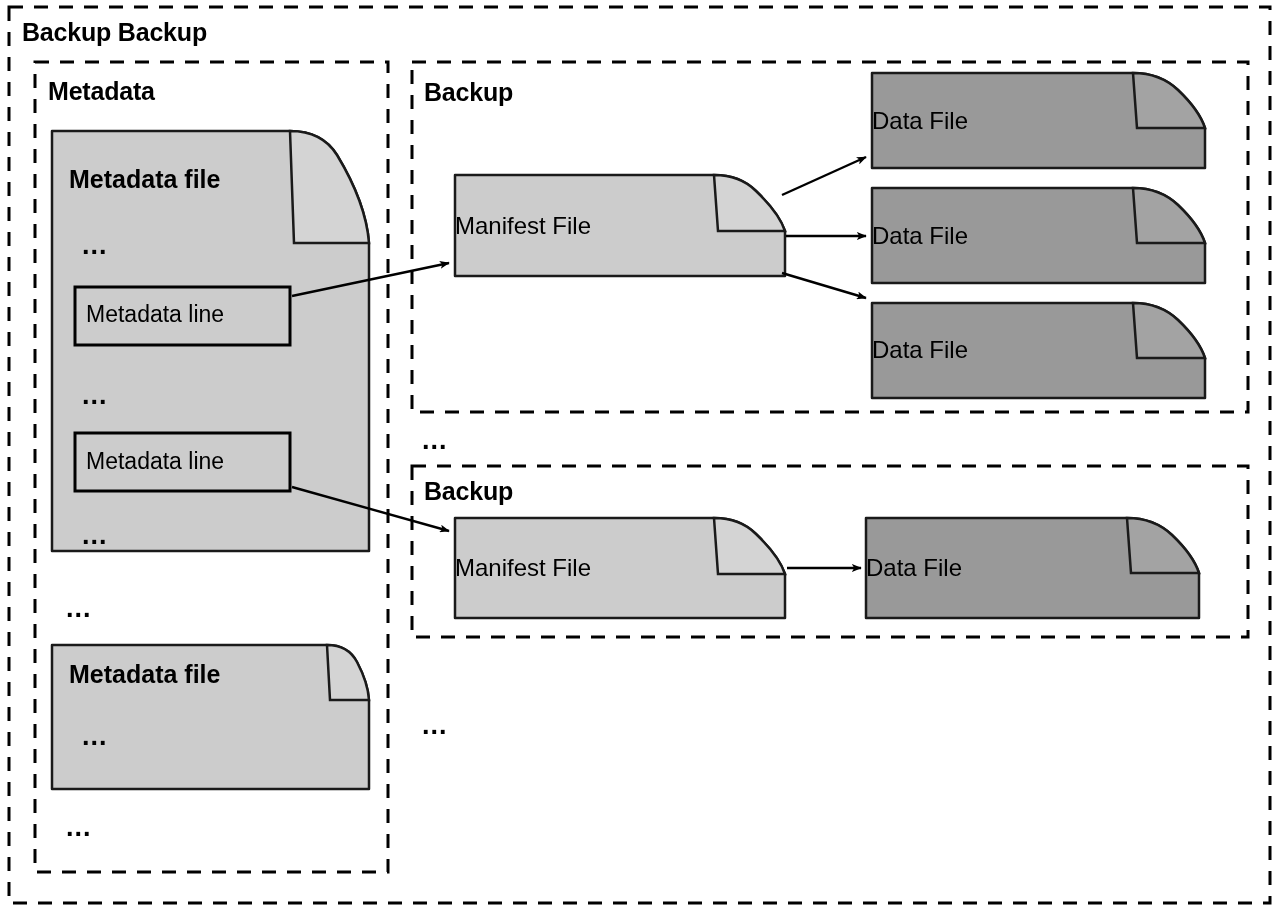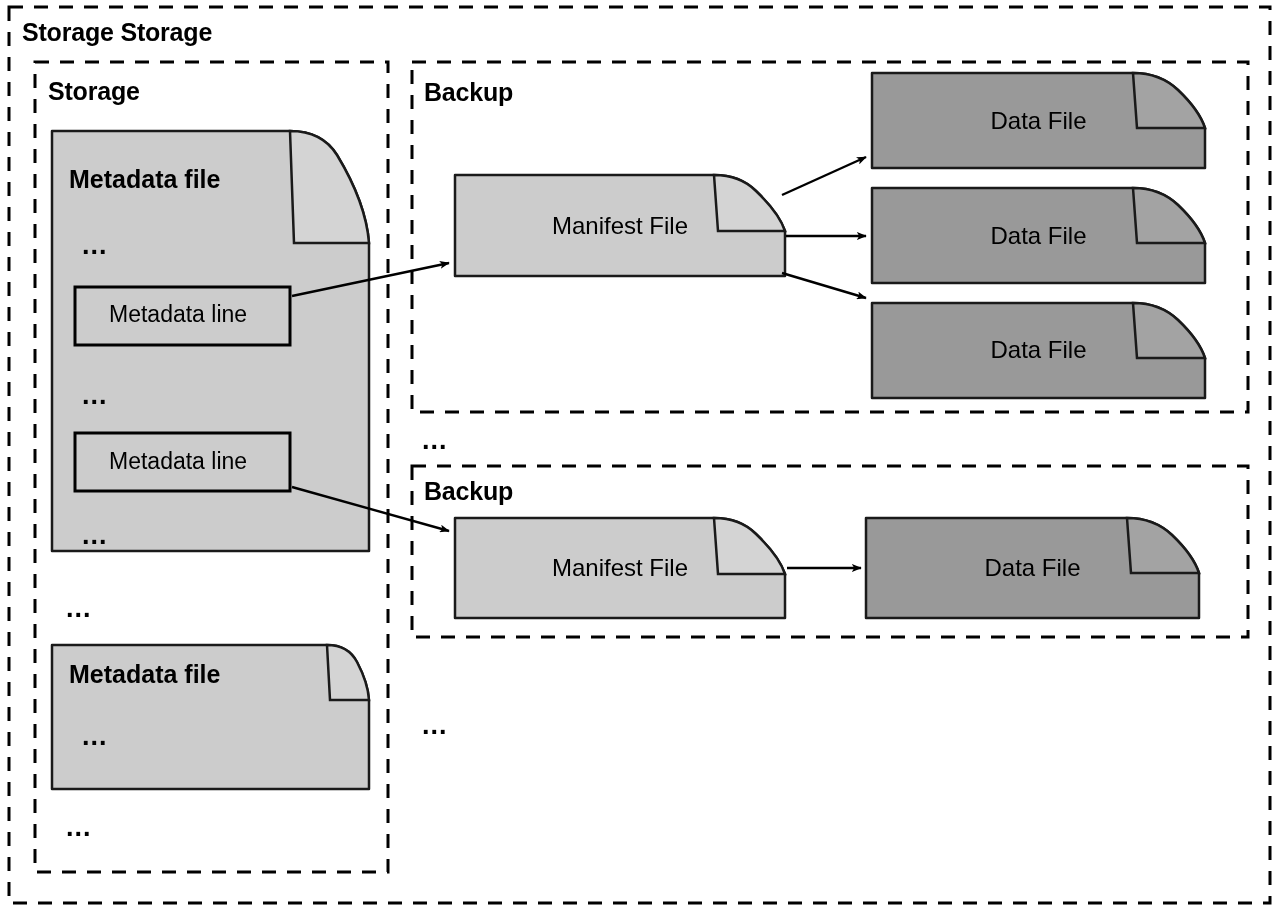--- a/index.html
+++ b/index.html
@@ -66,29 +66,27 @@
     font-size: 25px;
     font-weight: bold;
   }
   .doc-title-plain {
     font-size: 24px;
     font-weight: normal;
   }
   .inner-label {
     font-size: 23px;
     font-weight: normal;
-    margin-left: 23px;
   }
   .ellipsis {
     font-size: 27px;
     font-weight: bold;
     letter-spacing: 1px;
   }
   .centered {
-    text-align: center;
   }
 </style>
 </head>
 <body>
 
 <div id="diagram-root">
 
   <svg class="layer" viewBox="0 0 1280 909" xmlns="http://www.w3.org/2000/svg">
 
     <rect class="dashed-box" x="9" y="7" width="1261" height="896"></rect>
@@ -150,23 +148,23 @@
 
     <line class="connector" x1="292" y1="487" x2="449" y2="531" marker-end="url(#arrowhead)"></line>
 
     <line class="connector" x1="782" y1="195" x2="866" y2="157" marker-end="url(#arrowhead)"></line>
     <line class="connector" x1="786" y1="236" x2="866" y2="236" marker-end="url(#arrowhead)"></line>
     <line class="connector" x1="782" y1="273" x2="866" y2="298" marker-end="url(#arrowhead)"></line>
 
     <line class="connector" x1="787" y1="568" x2="861" y2="568" marker-end="url(#arrowhead)"></line>
   </svg>
 
-  <div class="lbl group-title" style="left:22px; top:20px;">Storage Storage</div>
+  <div class="lbl group-title" style="left:22px; top:20px;">Backup Backup</div>
 
-  <div class="lbl group-title" style="left:48px; top:79px;">Storage</div>
+  <div class="lbl group-title" style="left:48px; top:79px;">Metadata</div>
 
   <div class="lbl doc-title-bold" style="left:69px; top:167px;">Metadata file</div>
   <div class="lbl ellipsis" style="left:82px; top:232px;">...</div>
   <div class="lbl inner-label" style="left:86px; top:303px;">Metadata line</div>
   <div class="lbl ellipsis" style="left:82px; top:382px;">...</div>
   <div class="lbl inner-label" style="left:86px; top:450px;">Metadata line</div>
   <div class="lbl ellipsis" style="left:82px; top:522px;">...</div>
 
   <div class="lbl ellipsis" style="left:66px; top:595px;">...</div>
 

